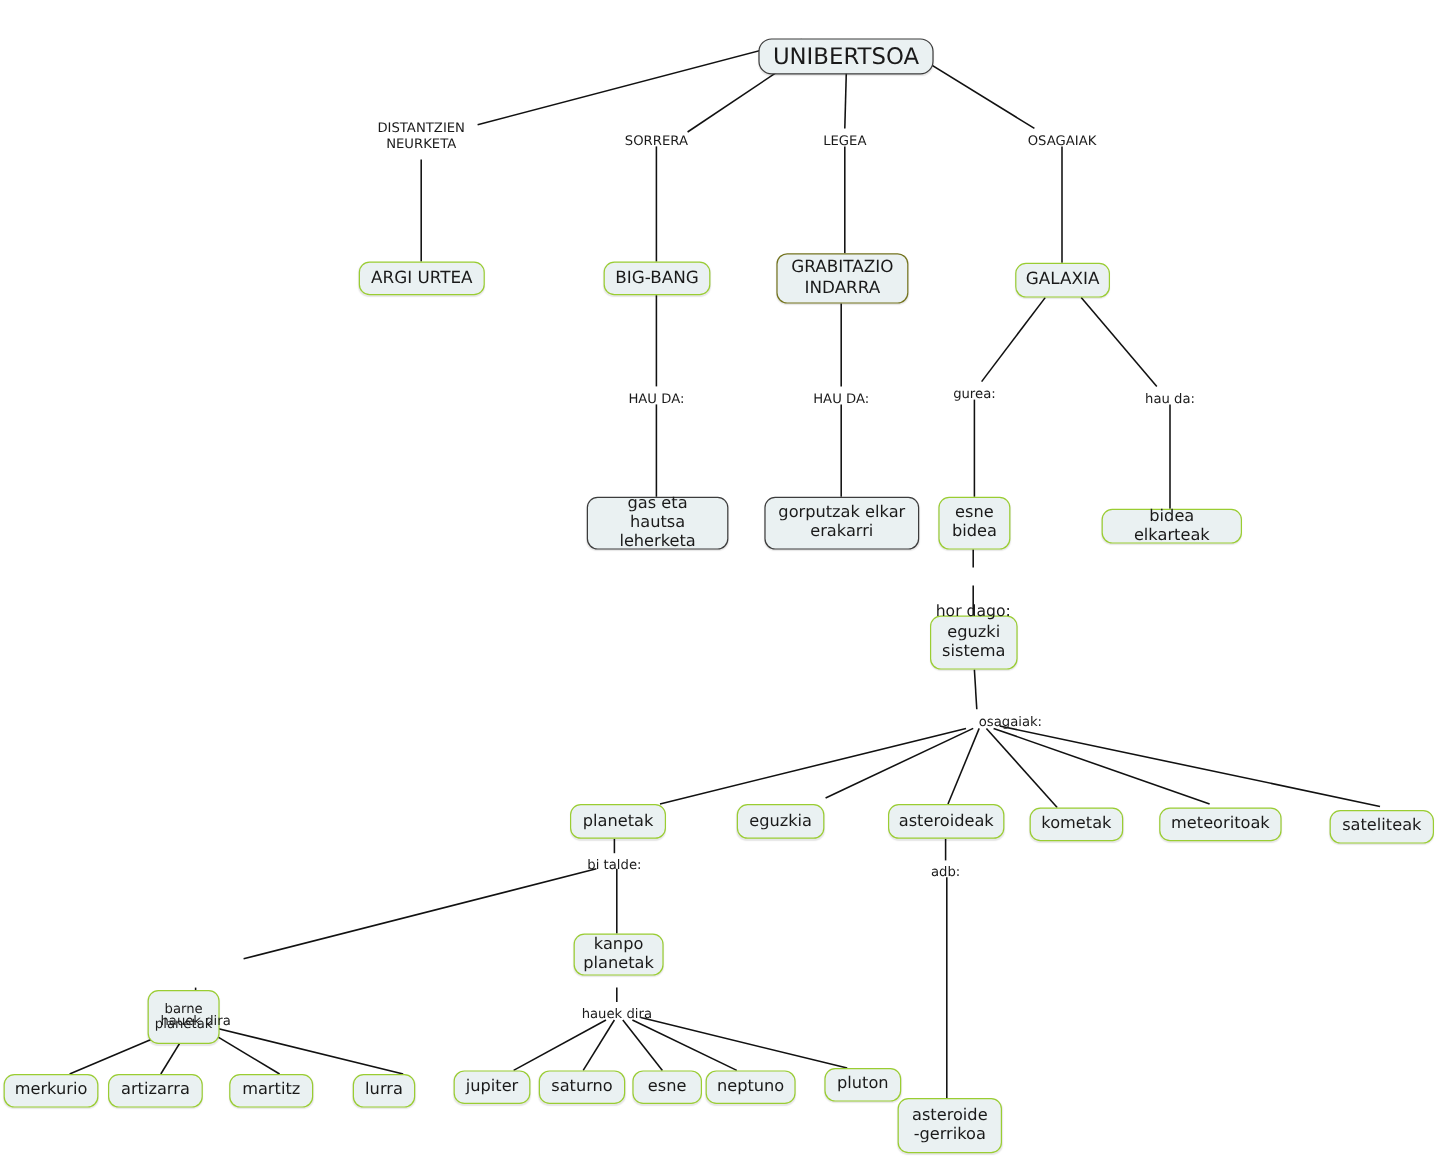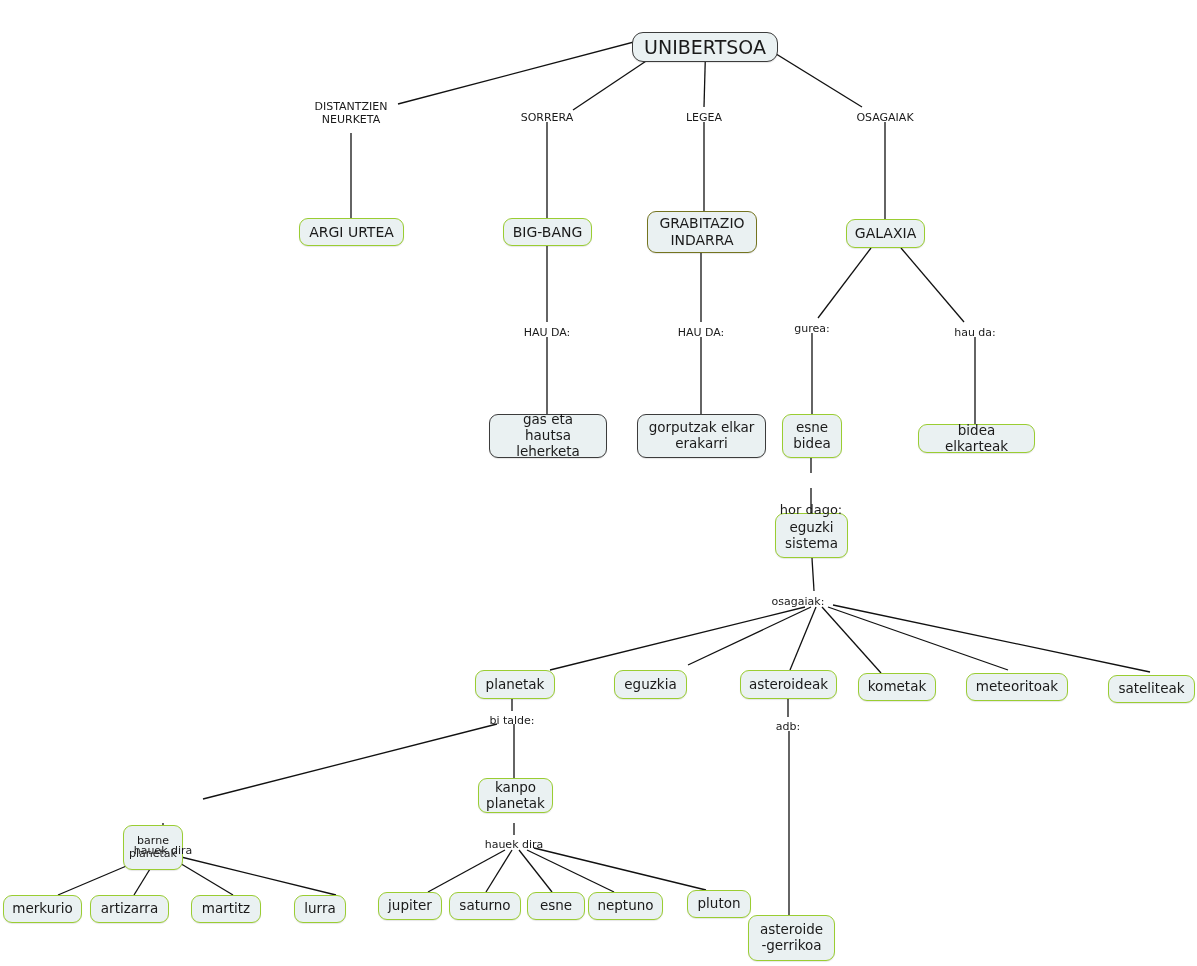--- a/index.html
+++ b/index.html
@@ -153,19 +153,19 @@
       <div class="edge-label" style="left: 351px; top: 101px; font-size: 11px;">DISTANTZIEN
 NEURKETA</div>
       <div class="edge-label" style="left: 547px; top: 112px; font-size: 11px;">SORRERA</div>
       <div class="edge-label" style="left: 704px; top: 112px; font-size: 11px;">LEGEA</div>
       <div class="edge-label" style="left: 885px; top: 112px; font-size: 11px;">OSAGAIAK</div>
       <div class="edge-label" style="left: 547px; top: 327px; font-size: 11px;">HAU DA:</div>
       <div class="edge-label" style="left: 701px; top: 327px; font-size: 11px;">HAU DA:</div>
       <div class="edge-label" style="left: 812px; top: 323px; font-size: 11px;">gurea:</div>
       <div class="edge-label" style="left: 975px; top: 327px; font-size: 11px;">hau da:</div>
       <div class="edge-label" style="left: 811px; top: 478px; font-size: 13px; margin-top: 24px;">hor dago:</div>
-      <div class="edge-label" style="left: 798px; top: 596px; font-size: 11px;">osagaiak:</div>
+      <div class="edge-label" style="left: 842px; top: 596px; font-size: 11px;">osagaiak:</div>
       <div class="edge-label" style="left: 512px; top: 715px; font-size: 11px;">bi talde:</div>
       <div class="edge-label" style="left: 788px; top: 721px; font-size: 11px;">adb:</div>
       <div class="edge-label" style="left: 163px; top: 845px; font-size: 11px;">hauek dira</div>
       <div class="edge-label" style="left: 514px; top: 839px; font-size: 11px;">hauek dira</div>
     </div>
 </div>
 
 </body></html>

